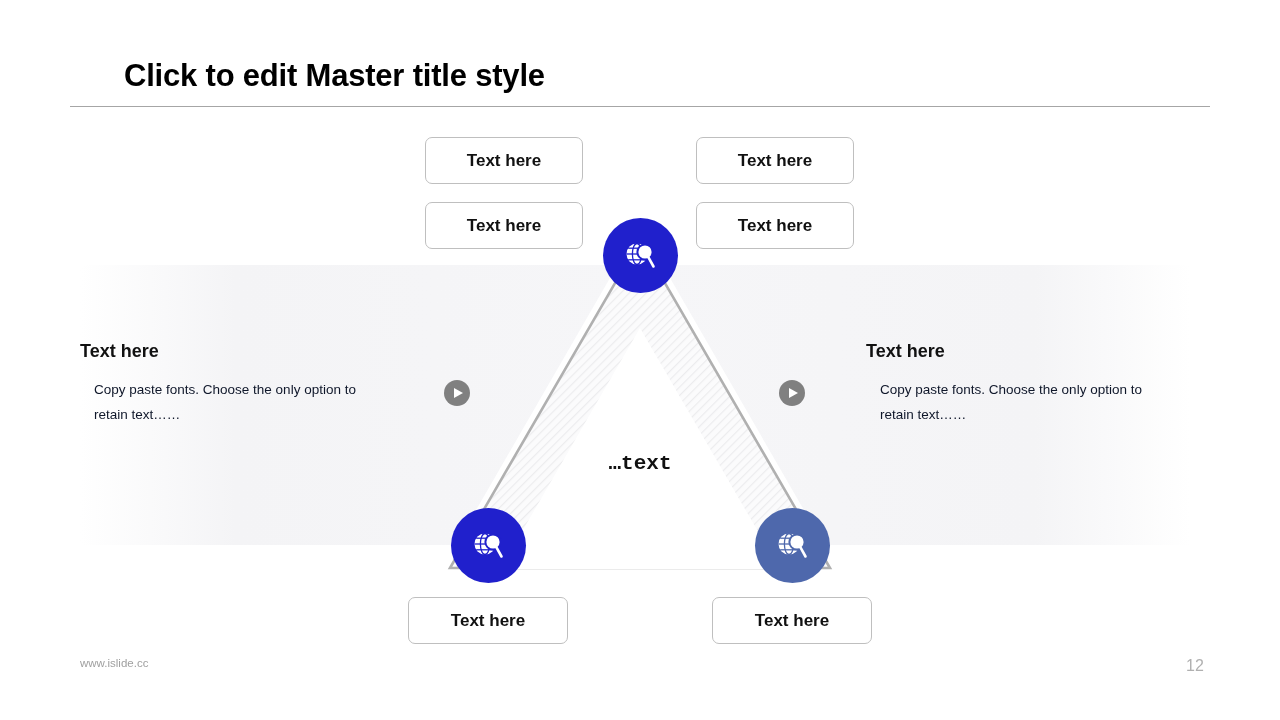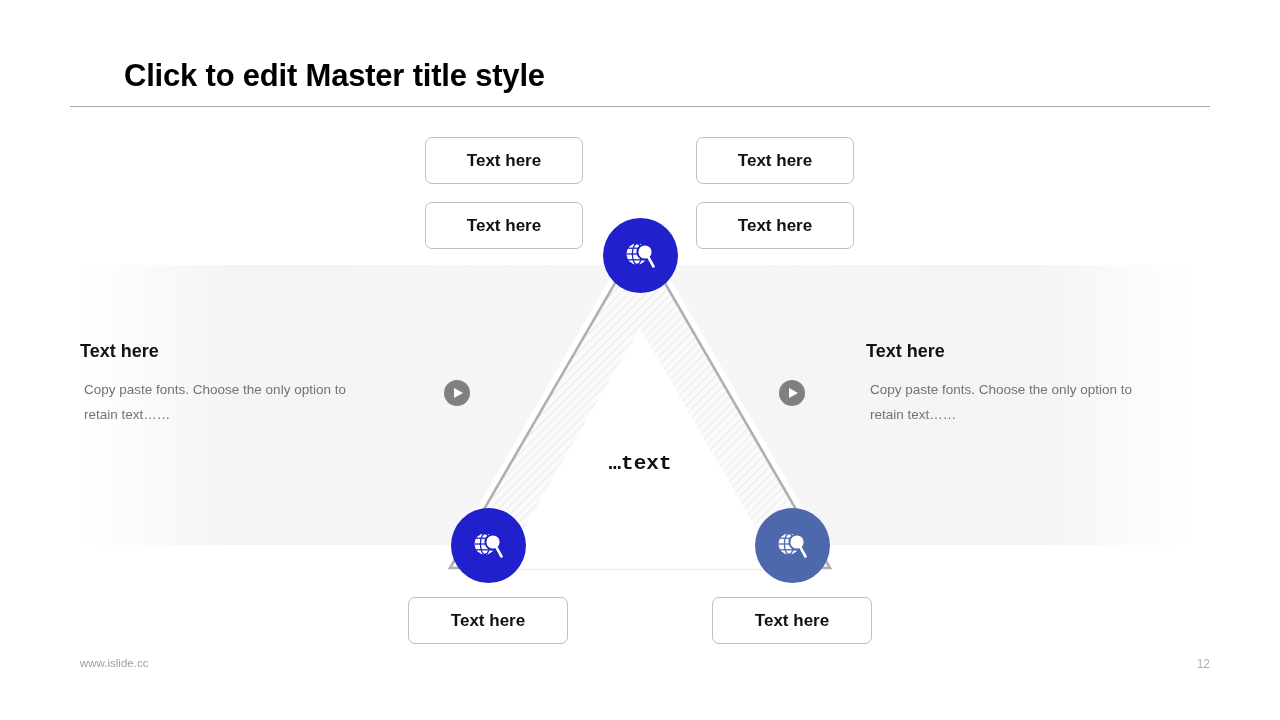--- a/index.html
+++ b/index.html
@@ -89,23 +89,23 @@
   .side-right { left: 866px; top: 342px; }
   .side-head {
     font-size: 18px;
     font-weight: bold;
     color: #111111;
     margin: 0 0 16px 0;
     line-height: 1.1;
   }
   .side-body {
     font-size: 13.5px;
-    color: #737373;
+    color: #0f172a;
     line-height: 1.85;
-    margin: 4px;
+    margin: 14px;
   }
 
   
   .icon-circle {
     position: absolute;
     border-radius: 50%;
     display: flex;
     align-items: center;
     justify-content: center;
   }
@@ -140,22 +140,22 @@
     left: 80px;
     top: 657px;
     font-size: 11.5px;
     color: #a0a0a0;
   }
   .footer-page {
     position: absolute;
     left: 1180px;
     top: 657px;
     width: 30px;
-    text-align: right;
-    font-size: 12px;
+    text-align: center;
+    font-size: 16px;
     color: #b0b0b0;
   }
 </style>
 </head>
 <body>
 
 <div class="slide-title">Click to edit Master title style</div>
 <div class="title-rule"></div>
 
 <div class="bg-band"></div>

